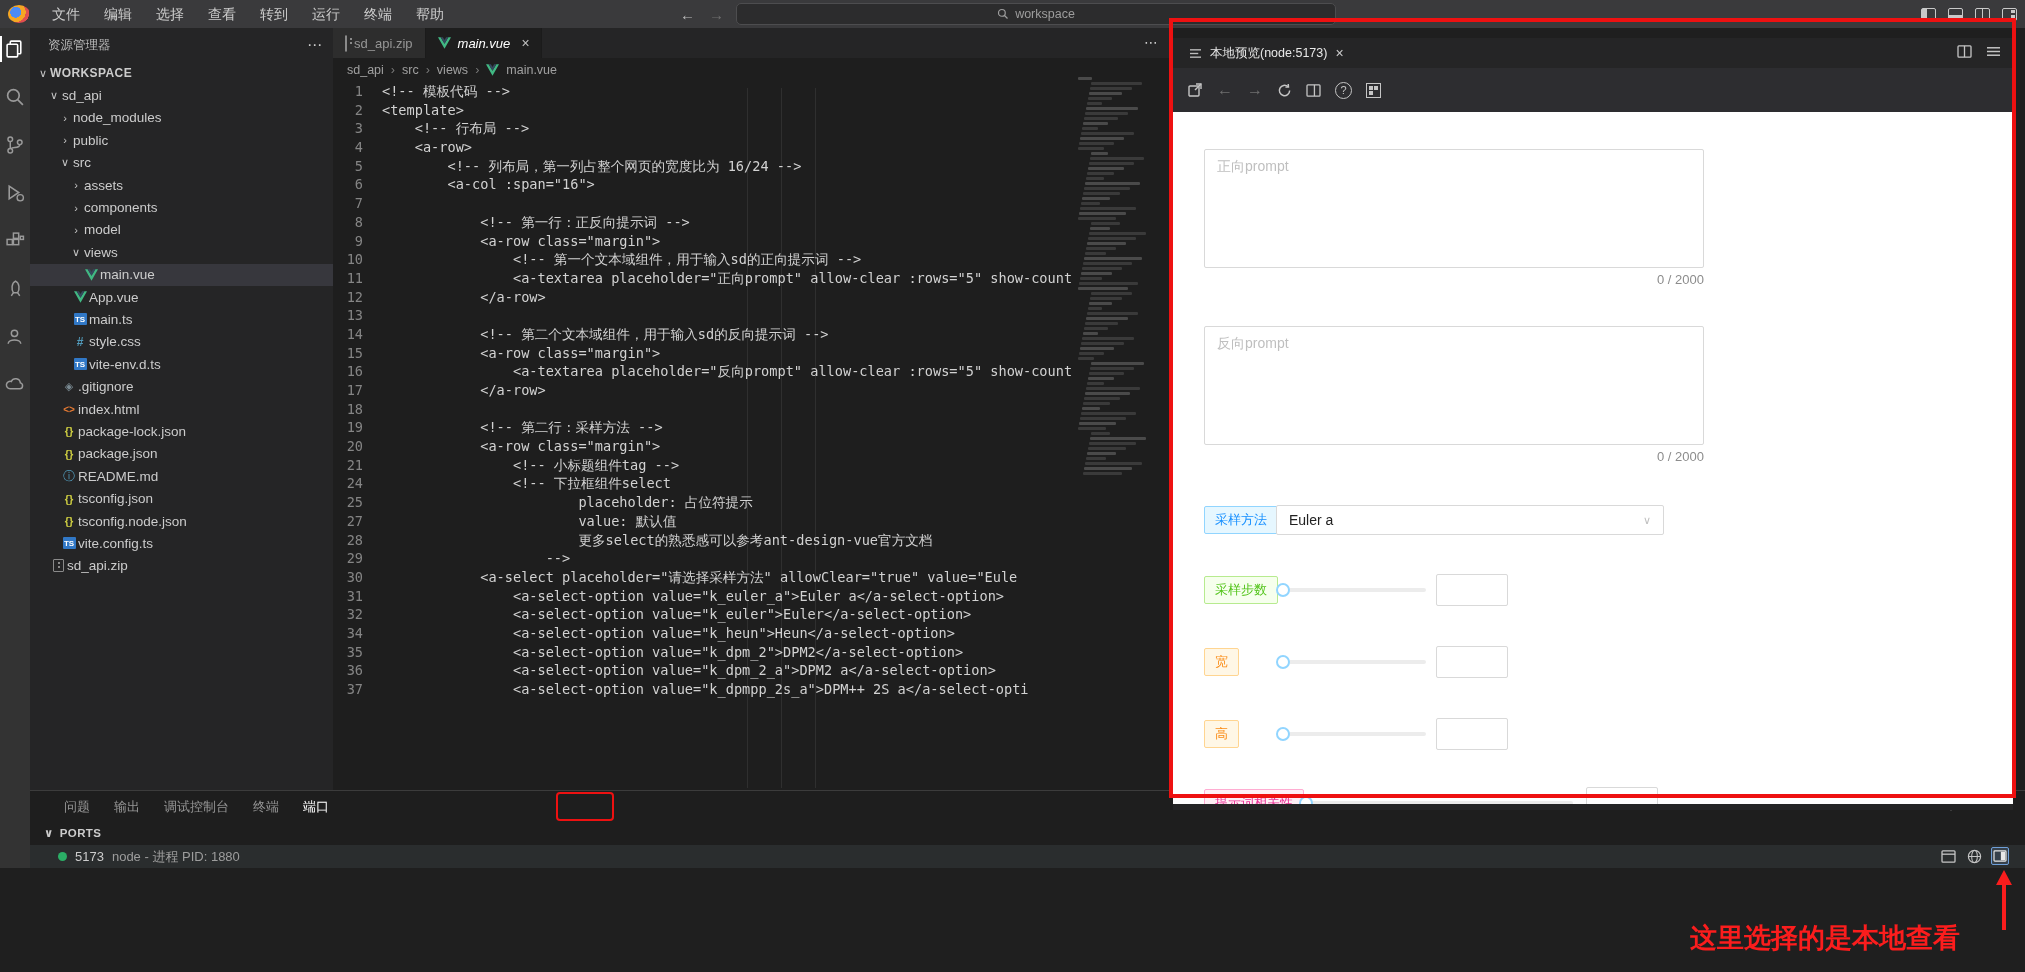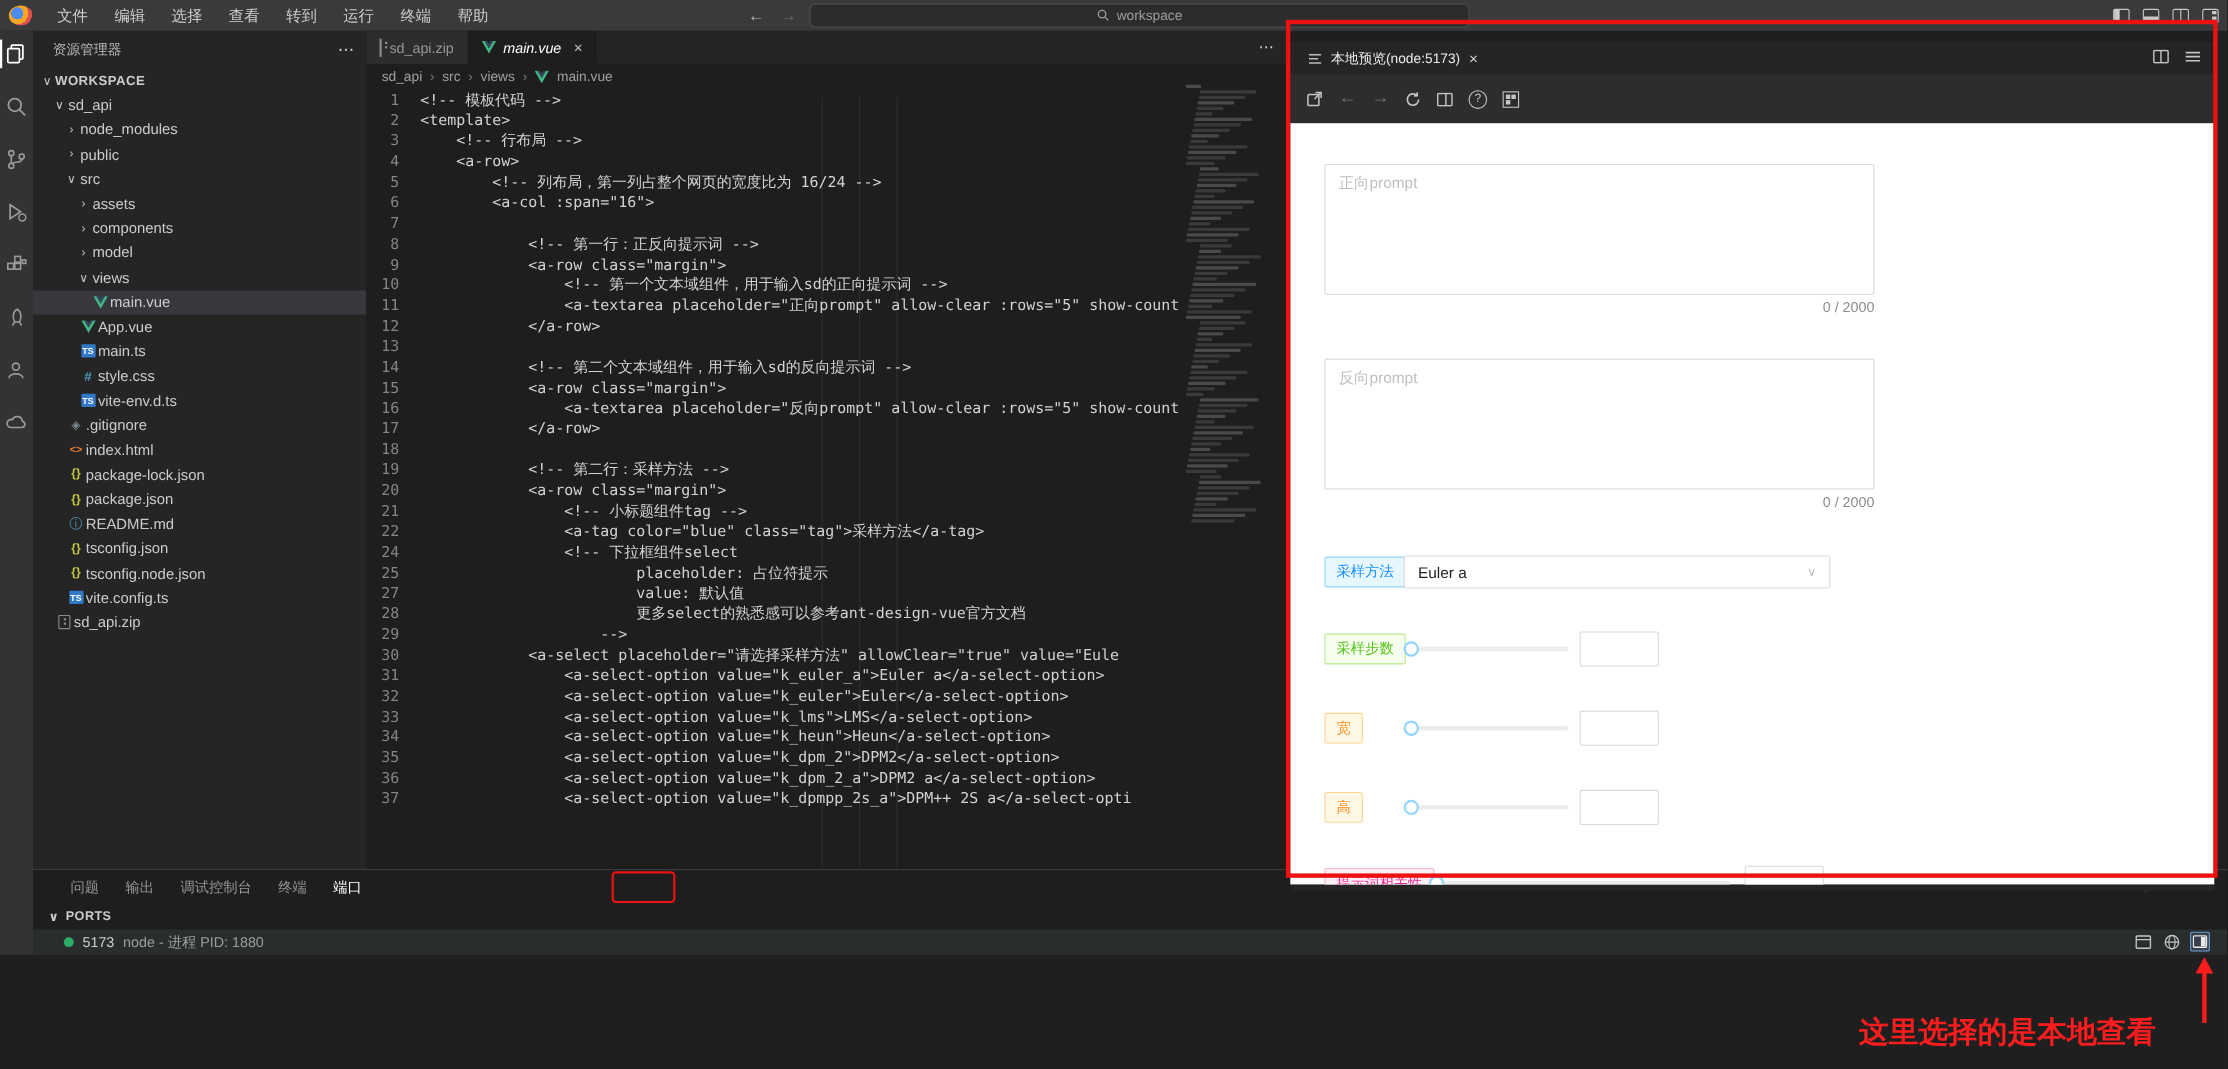--- a/index.html
+++ b/index.html
@@ -422,30 +422,28 @@
         <div class="cl"><span class="ln">12</span><span class="ct">            &lt;/a-row&gt;</span></div>
         <div class="cl"><span class="ln">13</span><span class="ct"></span></div>
         <div class="cl"><span class="ln">14</span><span class="ct">            &lt;!-- 第二个文本域组件，用于输入sd的反向提示词 --&gt;</span></div>
         <div class="cl"><span class="ln">15</span><span class="ct">            &lt;a-row class="margin"&gt;</span></div>
         <div class="cl"><span class="ln">16</span><span class="ct">                &lt;a-textarea placeholder="反向prompt" allow-clear :rows="5" show-count</span></div>
         <div class="cl"><span class="ln">17</span><span class="ct">            &lt;/a-row&gt;</span></div>
         <div class="cl"><span class="ln">18</span><span class="ct"></span></div>
         <div class="cl"><span class="ln">19</span><span class="ct">            &lt;!-- 第二行：采样方法 --&gt;</span></div>
         <div class="cl"><span class="ln">20</span><span class="ct">            &lt;a-row class="margin"&gt;</span></div>
         <div class="cl"><span class="ln">21</span><span class="ct">                &lt;!-- 小标题组件tag --&gt;</span></div>
-        <div class="cl"><span class="ln">22</span><span class="ct">                &lt;a-tag color="blue" class="tag"&gt;采样方法&lt;/a-tag&gt;</span></div>
         <div class="cl"><span class="ln">24</span><span class="ct">                &lt;!-- 下拉框组件select</span></div>
         <div class="cl"><span class="ln">25</span><span class="ct">                        placeholder: 占位符提示</span></div>
         <div class="cl"><span class="ln">27</span><span class="ct">                        value: 默认值</span></div>
         <div class="cl"><span class="ln">28</span><span class="ct">                        更多select的熟悉感可以参考ant-design-vue官方文档</span></div>
         <div class="cl"><span class="ln">29</span><span class="ct">                    --&gt;</span></div>
         <div class="cl"><span class="ln">30</span><span class="ct">            &lt;a-select placeholder="请选择采样方法" allowClear="true" value="Eule</span></div>
         <div class="cl"><span class="ln">31</span><span class="ct">                &lt;a-select-option value="k_euler_a"&gt;Euler a&lt;/a-select-option&gt;</span></div>
         <div class="cl"><span class="ln">32</span><span class="ct">                &lt;a-select-option value="k_euler"&gt;Euler&lt;/a-select-option&gt;</span></div>
-        <div class="cl"><span class="ln">33</span><span class="ct">                &lt;a-select-option value="k_lms"&gt;LMS&lt;/a-select-option&gt;</span></div>
         <div class="cl"><span class="ln">34</span><span class="ct">                &lt;a-select-option value="k_heun"&gt;Heun&lt;/a-select-option&gt;</span></div>
         <div class="cl"><span class="ln">35</span><span class="ct">                &lt;a-select-option value="k_dpm_2"&gt;DPM2&lt;/a-select-option&gt;</span></div>
         <div class="cl"><span class="ln">36</span><span class="ct">                &lt;a-select-option value="k_dpm_2_a"&gt;DPM2 a&lt;/a-select-option&gt;</span></div>
         <div class="cl"><span class="ln">37</span><span class="ct">                &lt;a-select-option value="k_dpmpp_2s_a"&gt;DPM++ 2S a&lt;/a-select-opti</span></div>
       </div>
     <div id="minimap">
         <div class="mm-bar" style="width: 14px; margin-left: 0px; background: rgb(74, 74, 74);"></div>
         <div class="mm-bar" style="width: 51px; margin-left: 13px; background: rgb(58, 58, 58);"></div>
         <div class="mm-bar" style="width: 42px; margin-left: 12px; background: rgb(58, 58, 58);"></div>
         <div class="mm-bar" style="width: 33px; margin-left: 11px; background: rgb(74, 74, 74);"></div>

